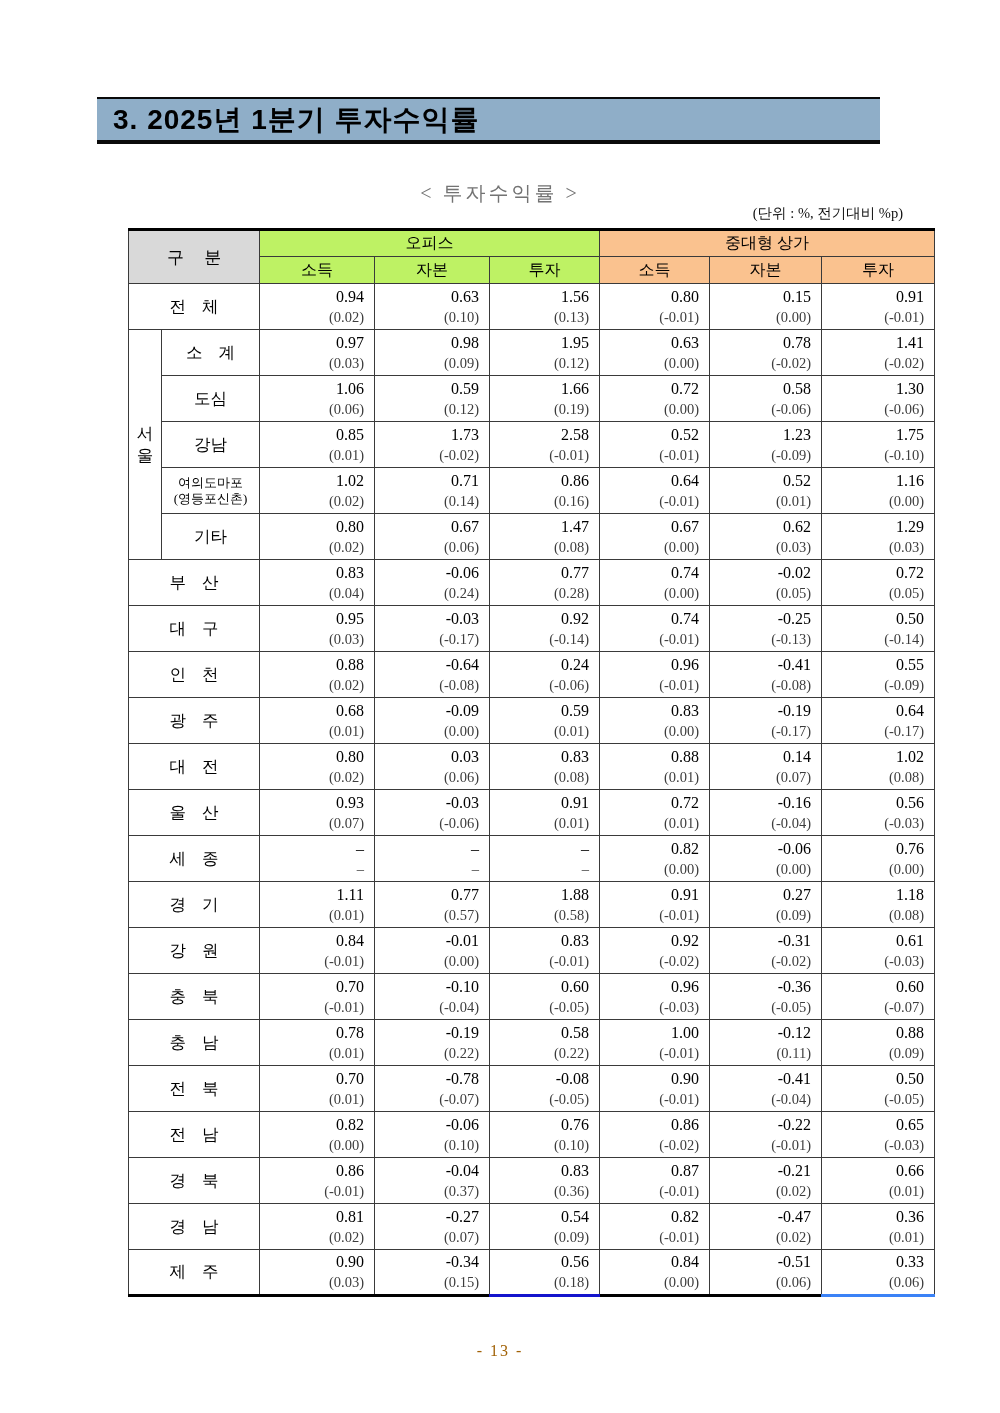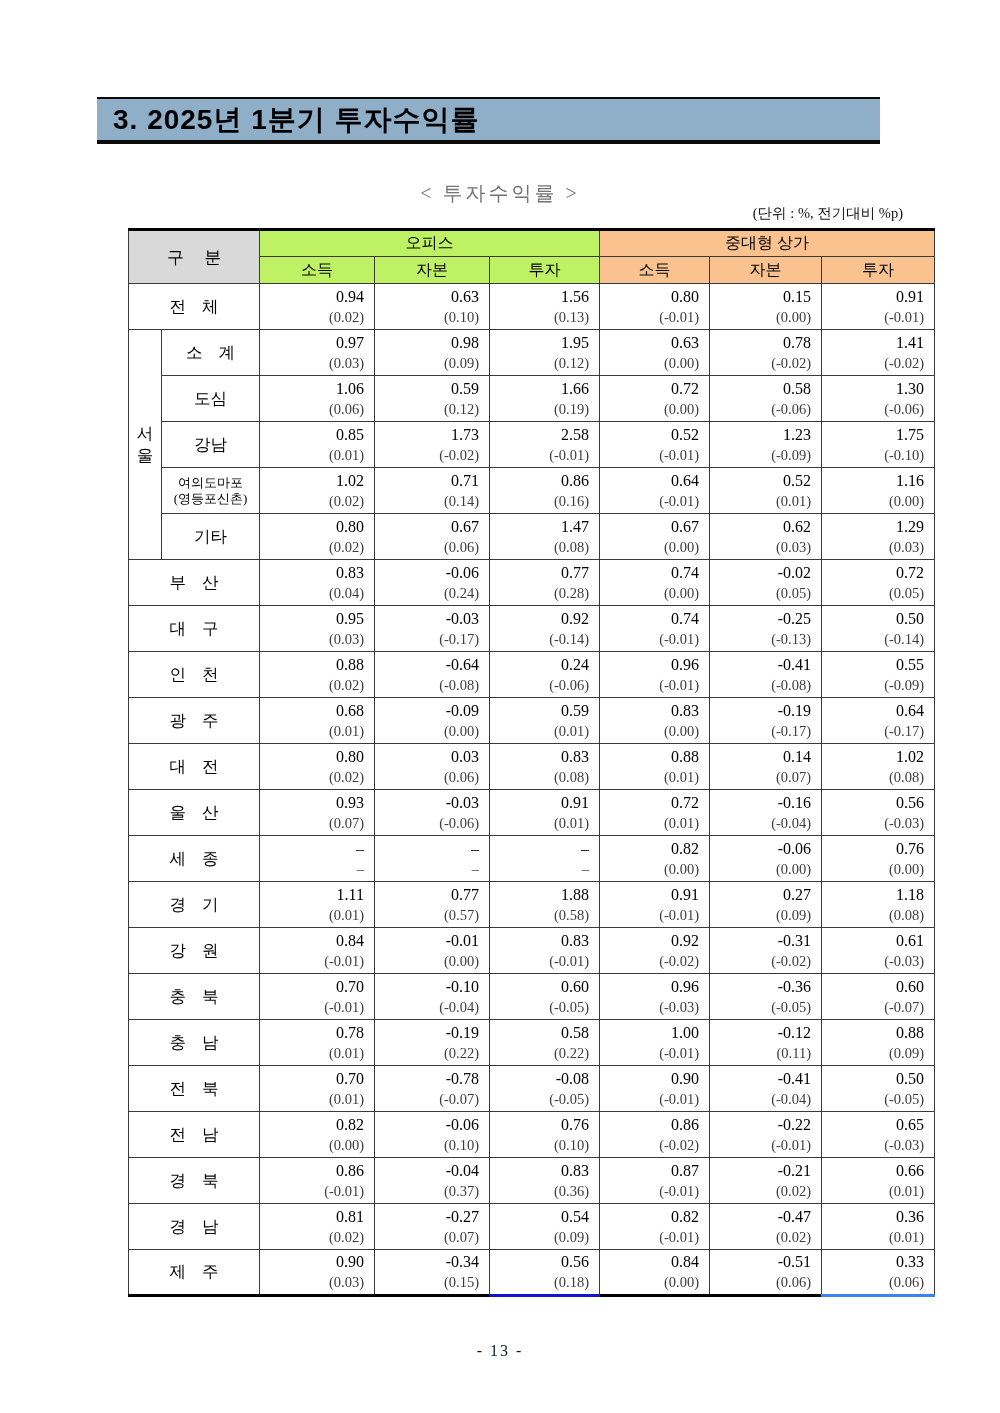--- a/index.html
+++ b/index.html
@@ -53,21 +53,21 @@
   
   td.hl-blue { border-left:3px solid #1414CC; border-right:3px solid #1414CC;padding-left:27px; }
   th.hl-blue-top { border:3px solid #1414CC; border-bottom:1px solid #3a3a3a; }
   td.hl-blue.last-row { border-bottom:3px solid #1414CC; }
   td.hl-red { border-left:3px solid #E03030; border-right:3px solid #E03030; }
   th.hl-red-top { border:3px solid #E03030; border-bottom:1px solid #3a3a3a; }
   td.hl-red.last-row { border-bottom:3px solid #3b82f6; }
 
   .page-number {
     position:absolute; left:0; top:1342px; width:1000px;
-    text-align:center; font-size:16px; color:#0f172a; letter-spacing:2px;
+    text-align:center; font-size:16px; color:#a16207; letter-spacing:2px;
   }
 </style>
 </head>
 <body>
 
 <div class="page">
 
   <div class="title-bar">
     <span class="title-text">3. 2025년 1분기 투자수익률</span>
   </div>

